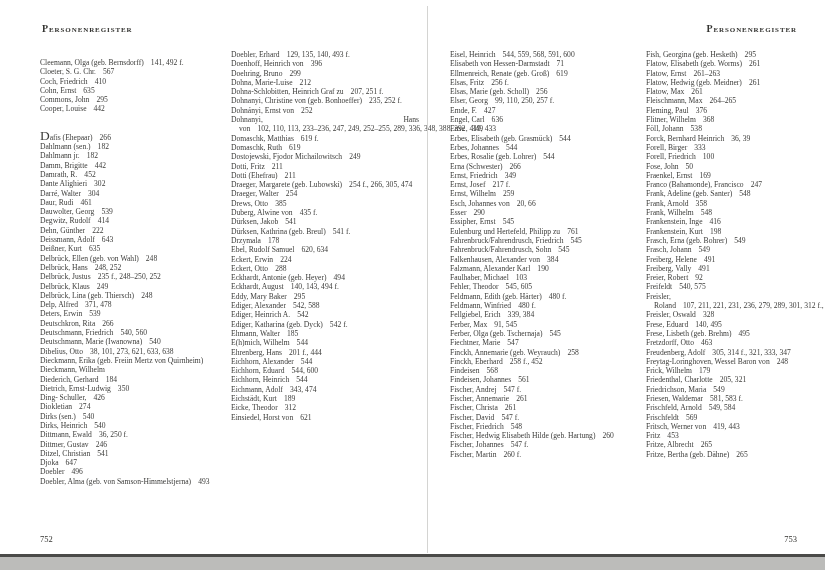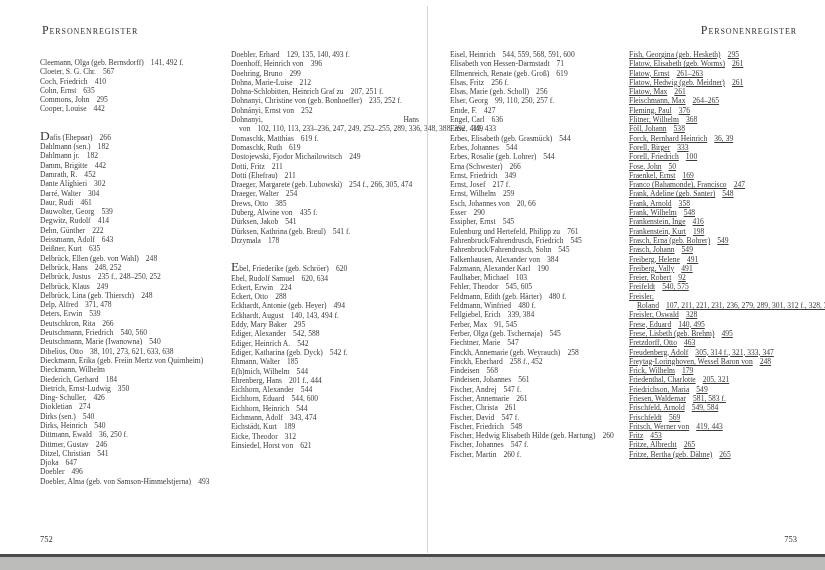--- a/index.html
+++ b/index.html
@@ -3,32 +3,32 @@
 <meta charset="utf-8">
 <style>
   html, body { margin:0; padding:0; }
   body {
     width:825px; height:570px; overflow:hidden; position:relative;
     background:#ffffff; color:#3c3c3a;
     font-family:"Liberation Serif","DejaVu Serif",serif;
   }
   .running-head {
     position:absolute; top:23px; font-variant:small-caps;
-    font-size:12px; letter-spacing:0.9px; color:#333330;
+    font-size:10px; letter-spacing:0.9px; color:#333330;font-weight:bold;
   }
   .rh-left  { left:42px; }
   .rh-right { right:28px; }
   .col {
     position:absolute; top:50px; text-align:justify;
     font-size:7.6px; line-height:9.3px;
   }
   #col1 { left:40px;  width:188px;margin-top:8px; }
   #col2 { left:231px; width:188px; }
   #col3 { left:450px; width:186px; }
-  #col4 { left:629px; width:178px;text-decoration:underline; }
+  #col4 { left:646px; width:178px; }
   .entry { padding-left:8px; text-indent:-8px; }
   .entry.section-start { margin-top:17px; }
   .initial { font-size:13.5px; }
   .pg { padding-left:7px; white-space:nowrap; }
   .page-num { position:absolute; top:534px; font-size:8.5px; color:#333330;text-align:right; }
   .pn-left  { left:40px; }
   .pn-right { right:28px; }
   .gutter {
     position:absolute; left:427px; top:6px; width:1px; height:547px;
     background:#d4d4d2;
@@ -107,21 +107,20 @@
       <div class="entry"><span>Dostojewski, Fjodor Michailowitsch</span><span class="pg">249</span></div>
       <div class="entry"><span>Dotti, Fritz</span><span class="pg">211</span></div>
       <div class="entry"><span>Dotti (Ehefrau)</span><span class="pg">211</span></div>
       <div class="entry"><span>Draeger, Margarete (geb. Lubowski)</span><span class="pg">254 f., 266, 305, 474</span></div>
       <div class="entry"><span>Draeger, Walter</span><span class="pg">254</span></div>
       <div class="entry"><span>Drews, Otto</span><span class="pg">385</span></div>
       <div class="entry"><span>Duberg, Alwine von</span><span class="pg">435 f.</span></div>
       <div class="entry"><span>Dürksen, Jakob</span><span class="pg">541</span></div>
       <div class="entry"><span>Dürksen, Kathrina (geb. Breul)</span><span class="pg">541 f.</span></div>
       <div class="entry"><span>Drzymala</span><span class="pg">178</span></div>
-      <div class="entry section-start"><span><span class="initial">E</span>bel, Friederike (geb. Schröer)</span><span class="pg">620</span></div>
       <div class="entry"><span>Ebel, Rudolf Samuel</span><span class="pg">620, 634</span></div>
       <div class="entry"><span>Eckert, Erwin</span><span class="pg">224</span></div>
       <div class="entry"><span>Eckert, Otto</span><span class="pg">288</span></div>
       <div class="entry"><span>Eckhardt, Antonie (geb. Heyer)</span><span class="pg">494</span></div>
       <div class="entry"><span>Eckhardt, August</span><span class="pg">140, 143, 494 f.</span></div>
       <div class="entry"><span>Eddy, Mary Baker</span><span class="pg">295</span></div>
       <div class="entry"><span>Ediger, Alexander</span><span class="pg">542, 588</span></div>
       <div class="entry"><span>Ediger, Heinrich A.</span><span class="pg">542</span></div>
       <div class="entry"><span>Ediger, Katharina (geb. Dyck)</span><span class="pg">542 f.</span></div>
       <div class="entry"><span>Ehmann, Walter</span><span class="pg">185</span></div>

